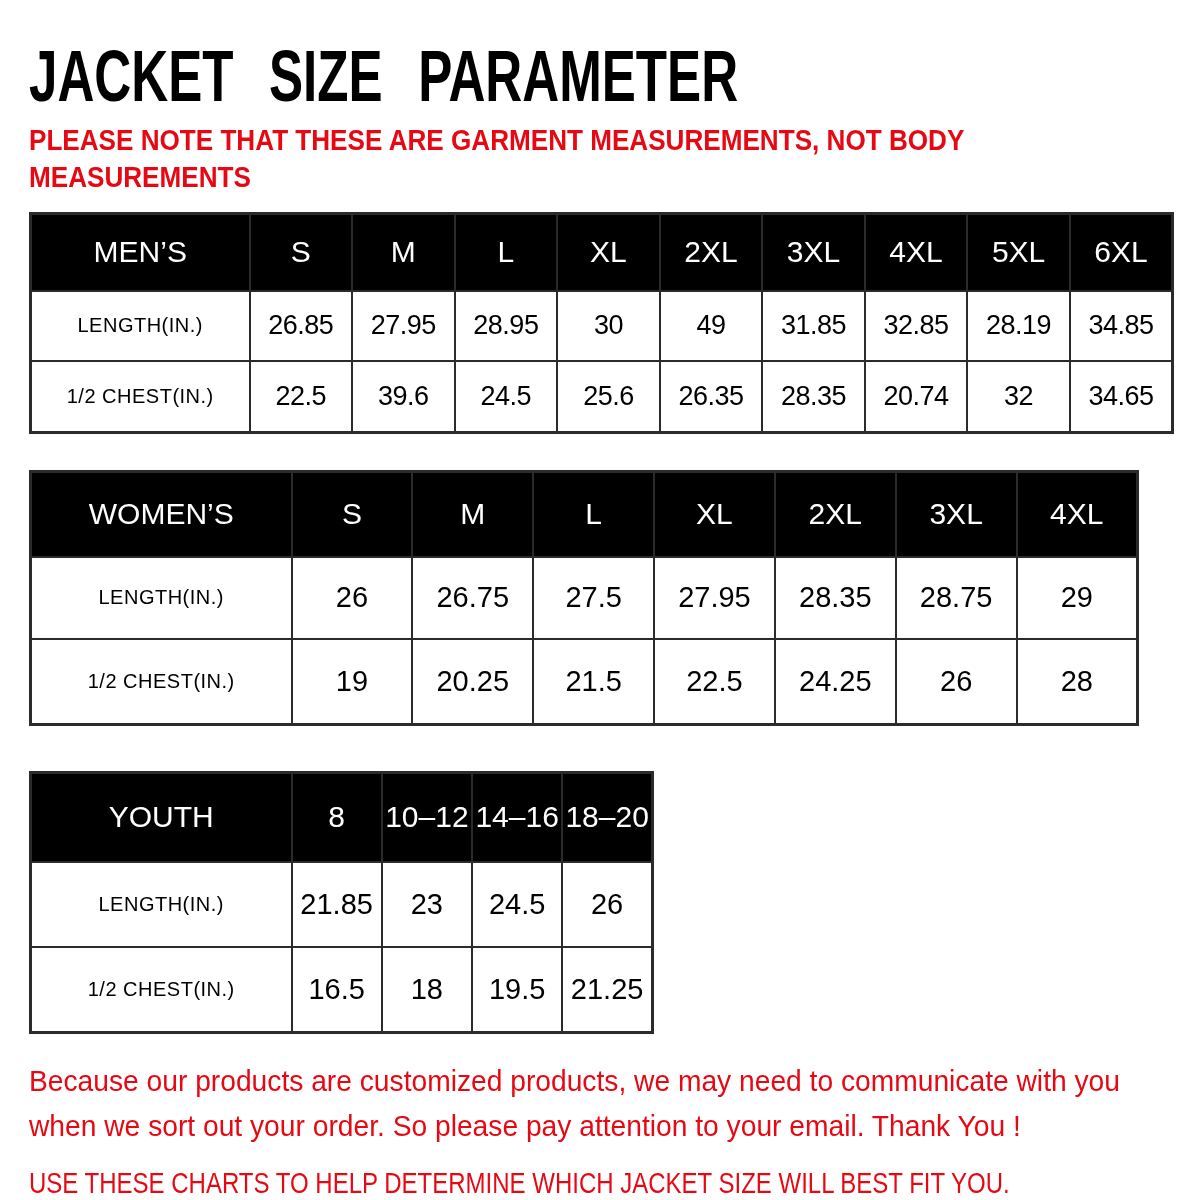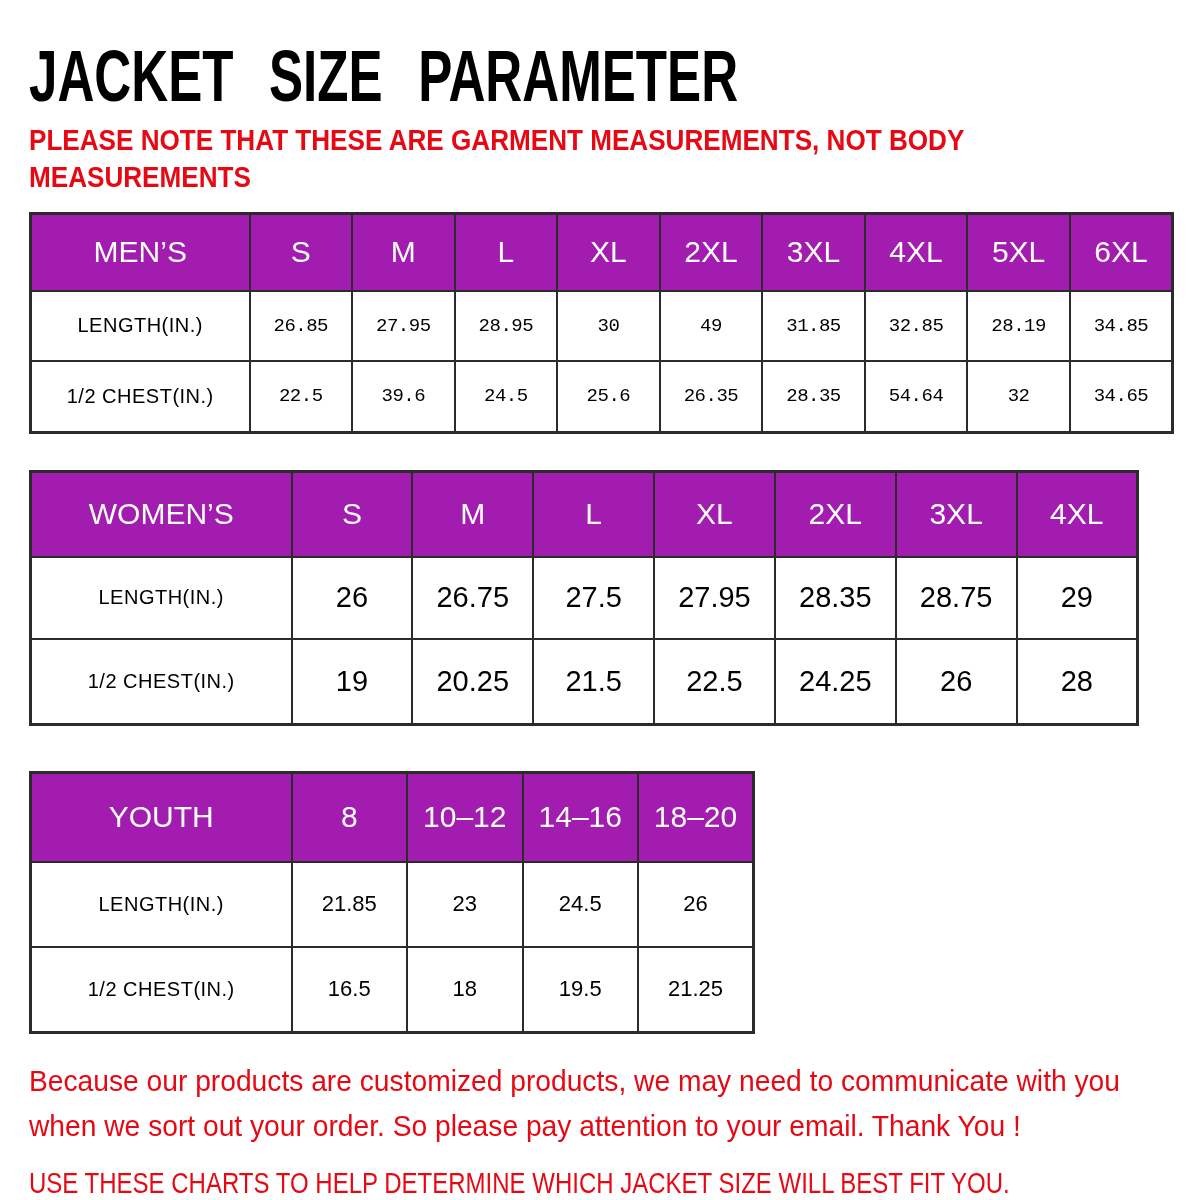--- a/index.html
+++ b/index.html
@@ -29,32 +29,32 @@
   
   table.size-table{
     border-collapse:collapse;table-layout:fixed;
     border:3px solid #2b2b2b;
   }
   table.size-table td, table.size-table th{
     border:2px solid #2b2b2b;text-align:center;vertical-align:middle;
     padding:0;color:#000;font-weight:normal;
   }
   table.size-table tr.head td{
-    background:#a21caf;color:#ffffff;font-size:30px;
+    background:#000000;color:#ffffff;font-size:30px;
   }
   td.row-label{font-size:20px;letter-spacing:0.5px;}
   .men-table{width:1145px;margin-top:16px;}
   .men-table .c-label{width:219px;}
-  .men-table td.val{font-size:19px;letter-spacing:-0.5px;font-family:Liberation Mono, monospace;}
+  .men-table td.val{font-size:27px;letter-spacing:-0.5px;}
   .women-table{width:1110px;margin-top:36px;border-radius:21px;}
   .women-table .c-label{width:261px;}
   .women-table td.val{font-size:29px;}
-  .youth-table{width:726px;margin-top:45px;}
+  .youth-table{width:625px;margin-top:45px;}
   .youth-table .c-label{width:261px;}
-  .youth-table td.val{font-size:22px;text-align:center;}
+  .youth-table td.val{font-size:29px;text-align:center;}
 
   
   .footer-para{
     margin-top:24px;color:#e60914;
     font-size:30px;line-height:45px;
     transform:scaleX(0.94);transform-origin:left top;
     white-space:nowrap;
   }
   .footer-instruction{
     margin-top:16px;color:#e60914;
@@ -115,21 +115,21 @@
       <td class="val">34.85</td>
     </tr>
     <tr style="height:72px;">
       <td class="row-label">1/2 CHEST(IN.)</td>
       <td class="val">22.5</td>
       <td class="val">39.6</td>
       <td class="val">24.5</td>
       <td class="val">25.6</td>
       <td class="val">26.35</td>
       <td class="val">28.35</td>
-      <td class="val">54.64</td>
+      <td class="val">20.74</td>
       <td class="val">32</td>
       <td class="val">34.65</td>
     </tr>
   </tbody>
     </table>
 
   
   <table class="size-table women-table">
     <colgroup>
       <col class="c-label">

